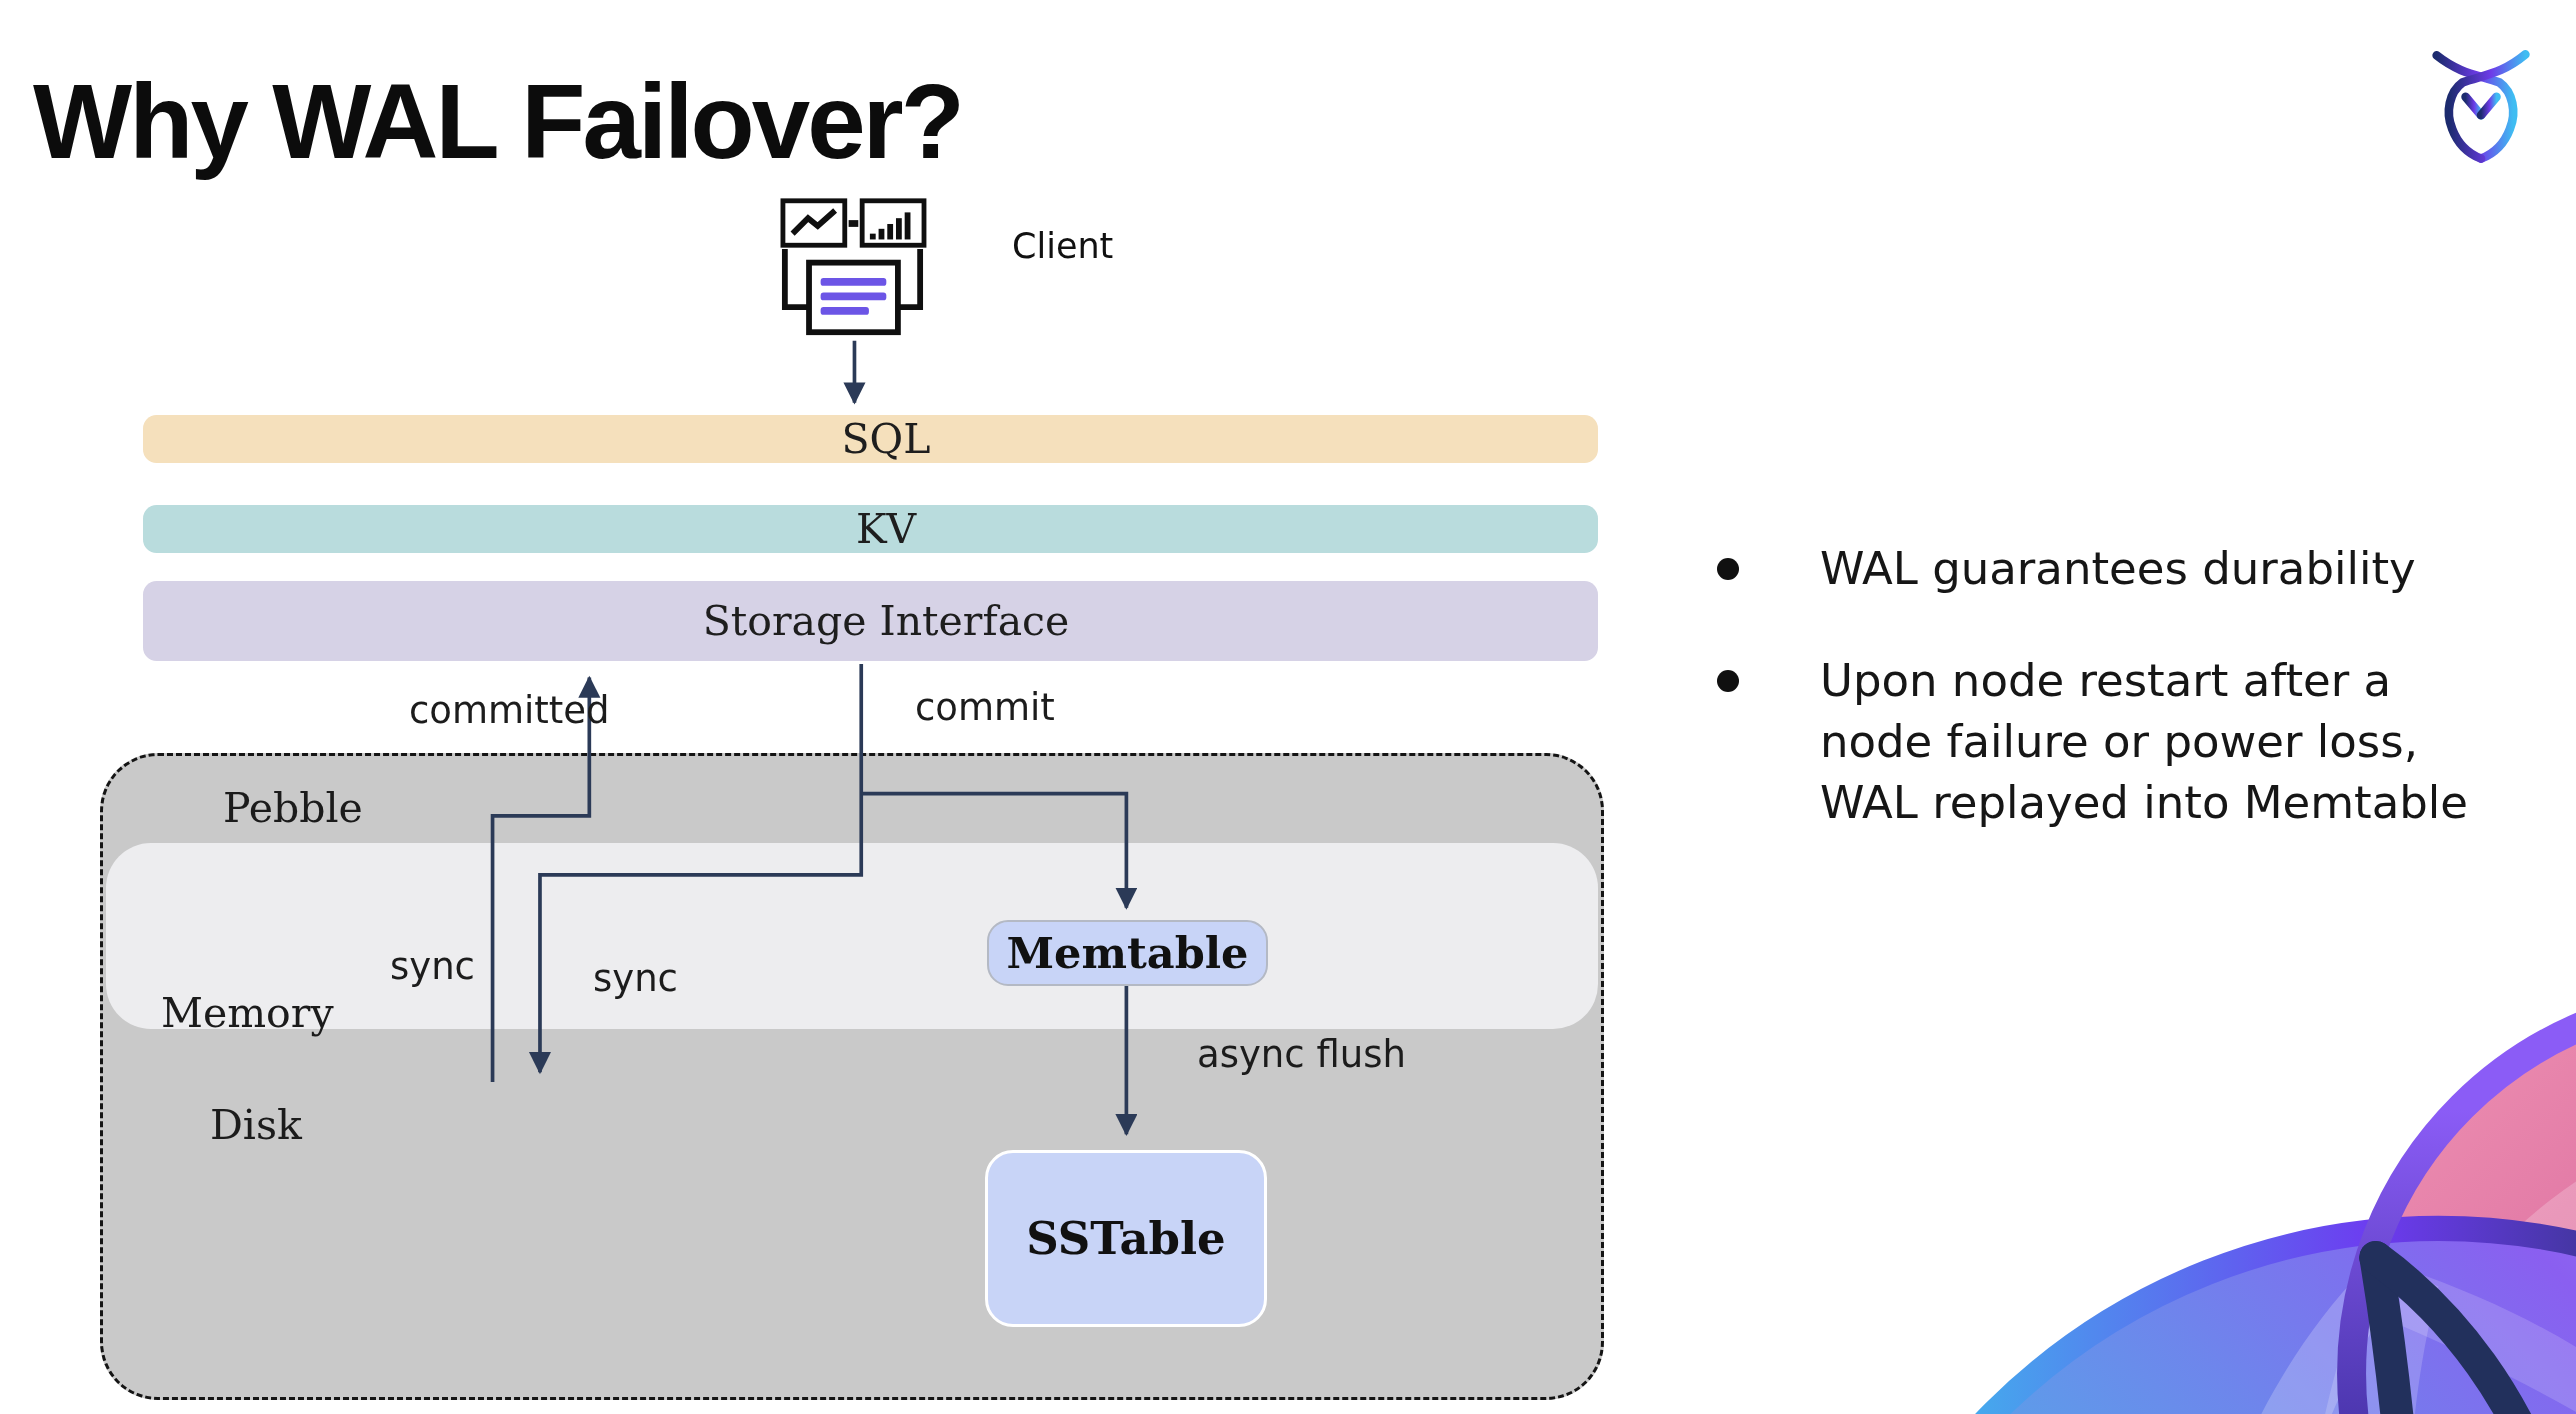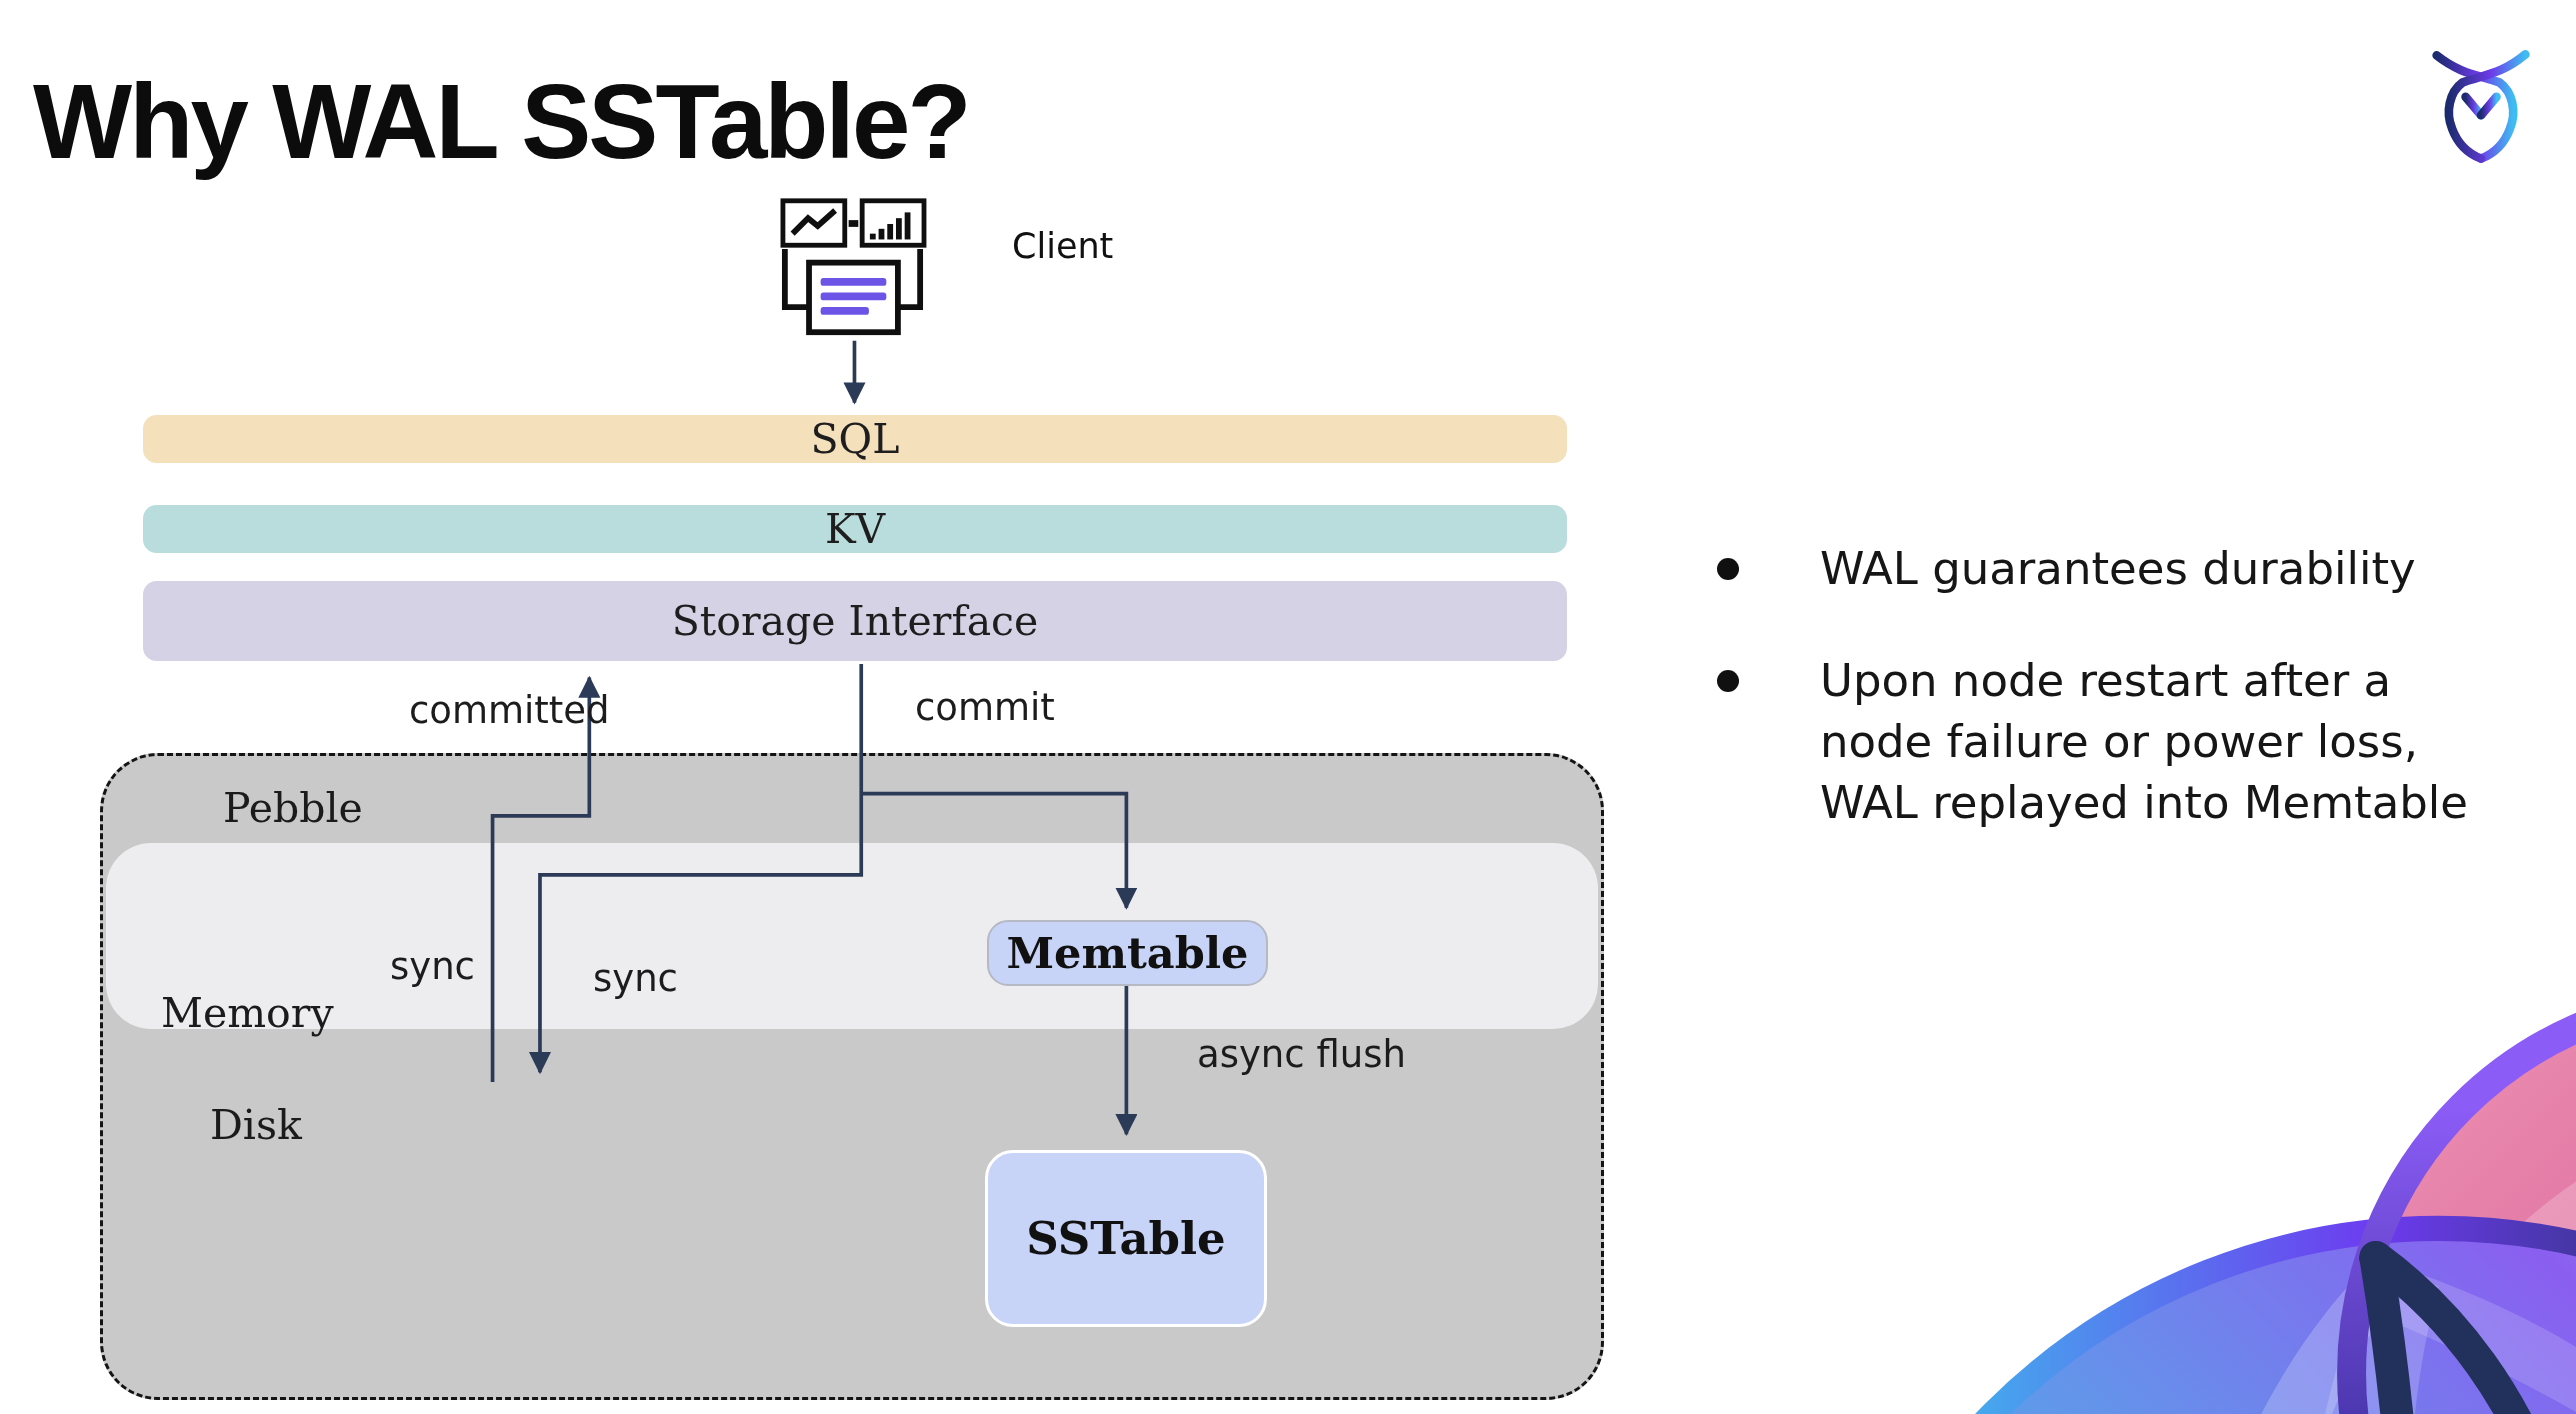--- a/index.html
+++ b/index.html
@@ -11,21 +11,21 @@
   .title{
     position:absolute;left:33px;top:62px;
     font-family:"Liberation Sans",sans-serif;
     font-size:105px;font-weight:bold;letter-spacing:-2.9px;color:#0c0c0c;white-space:nowrap;
   }
   
   .bar{
     position:absolute;left:143px;width:1424px;border-radius:13.5px;
     display:flex;align-items:center;justify-content:center;
     font-family:"DejaVu Serif","Liberation Serif",serif;
-    font-size:41px;color:#1e1e1e;
+    font-size:41px;color:#1e1e1e;padding-left:31px;
   }
   .bar-sql{top:415px;height:48px;}
   .bar-kv{top:505px;height:48px;}
   .bar-storage{top:581px;height:80px;}
   
   .pebble{
     position:absolute;left:100px;top:753px;width:1498px;height:641px;
     background:#c9c9c9;border:3.9px dashed #141414;border-radius:58px;
   }
   .memory-band{
@@ -72,21 +72,21 @@
   }
   .bullet-text{
     margin-left:81px;font-size:45px;line-height:61px;color:#161616;width:677px;
   }
 </style>
 </head>
 <body>
 
 <div id="slide">
 
-  <div class="title">Why WAL SSTable?</div>
+  <div class="title">Why WAL Failover?</div>
 
   <svg class="overlay" style="left:2419px;top:39px;" width="126" height="135" viewBox="0 0 130 140">
     <defs>
       <linearGradient id="lg" x1="0" y1="0" x2="1" y2="0">
         <stop offset="0" stop-color="#1c2b6e"></stop>
         <stop offset="0.55" stop-color="#6d3be8"></stop>
         <stop offset="1" stop-color="#3fbdf2"></stop>
       </linearGradient>
     </defs>
     <g fill="none" stroke="url(#lg)" stroke-width="9" stroke-linecap="round">

